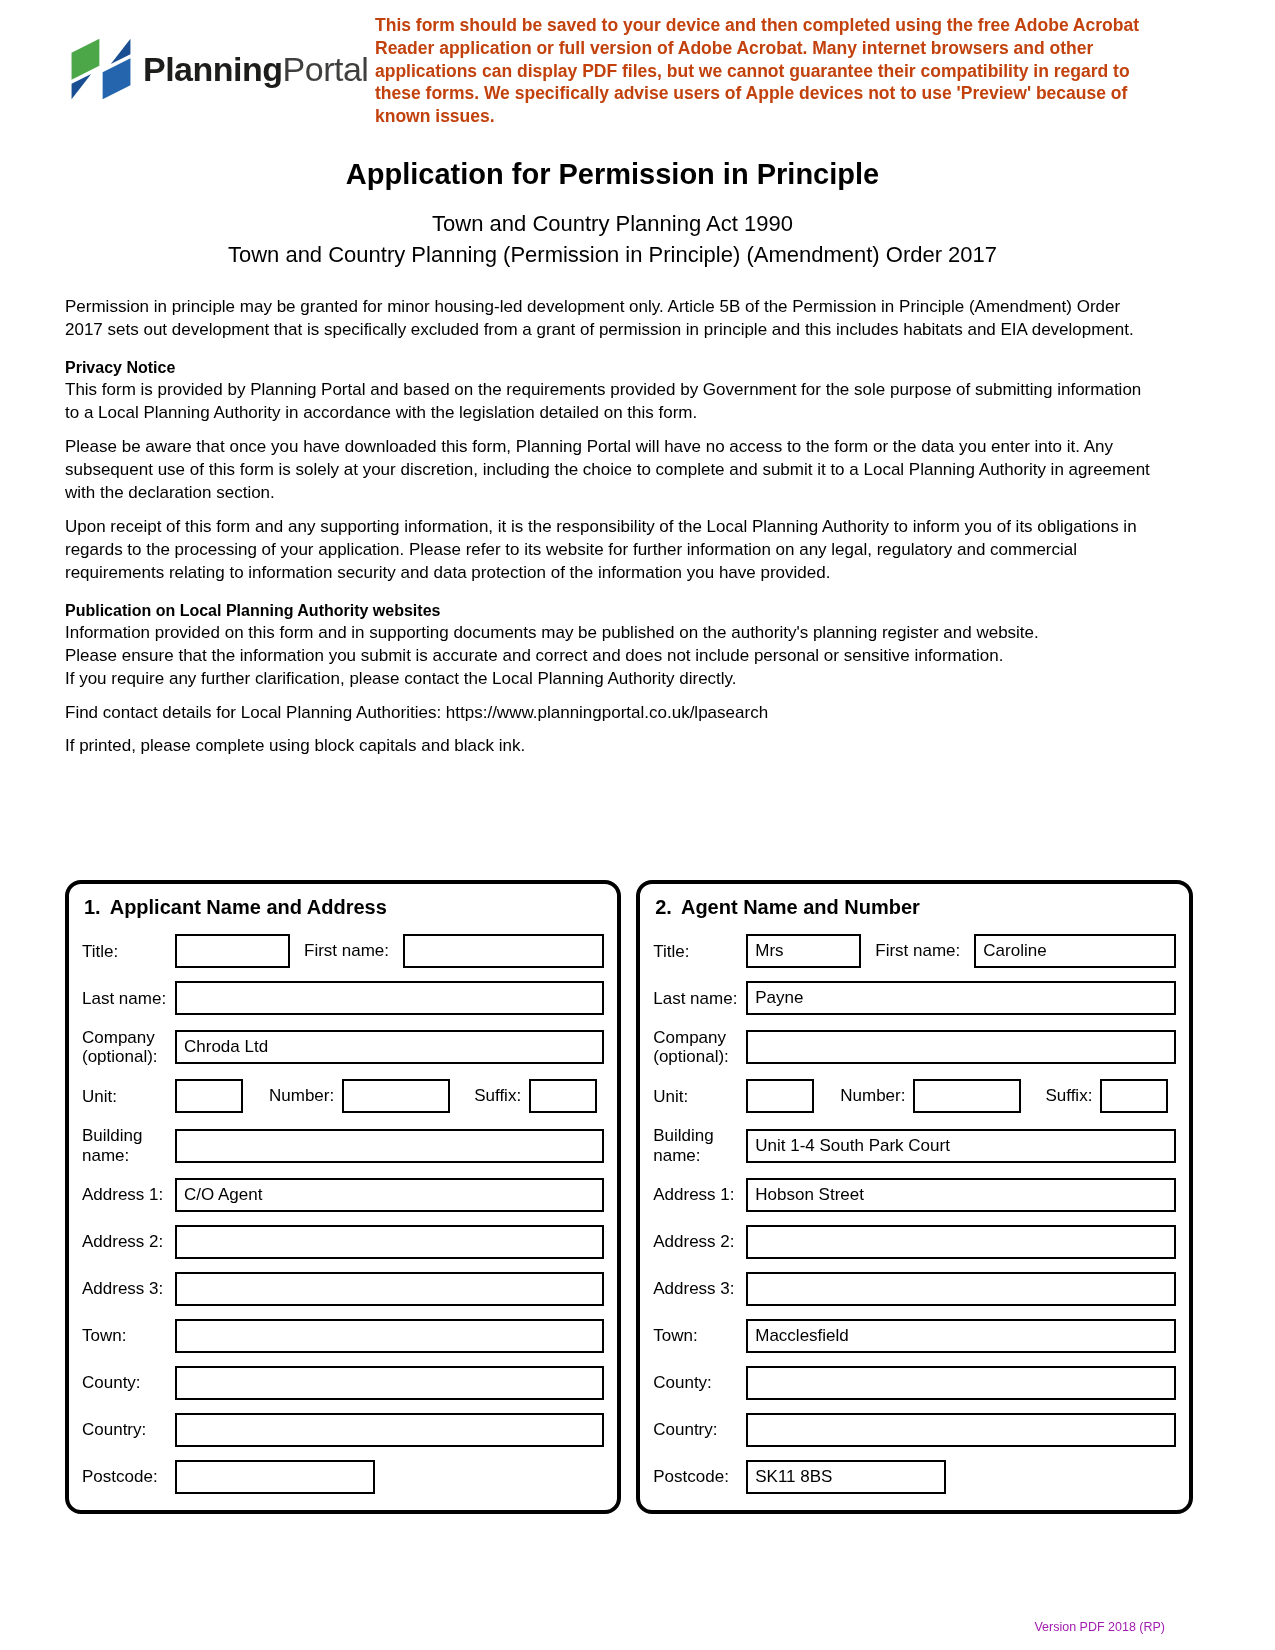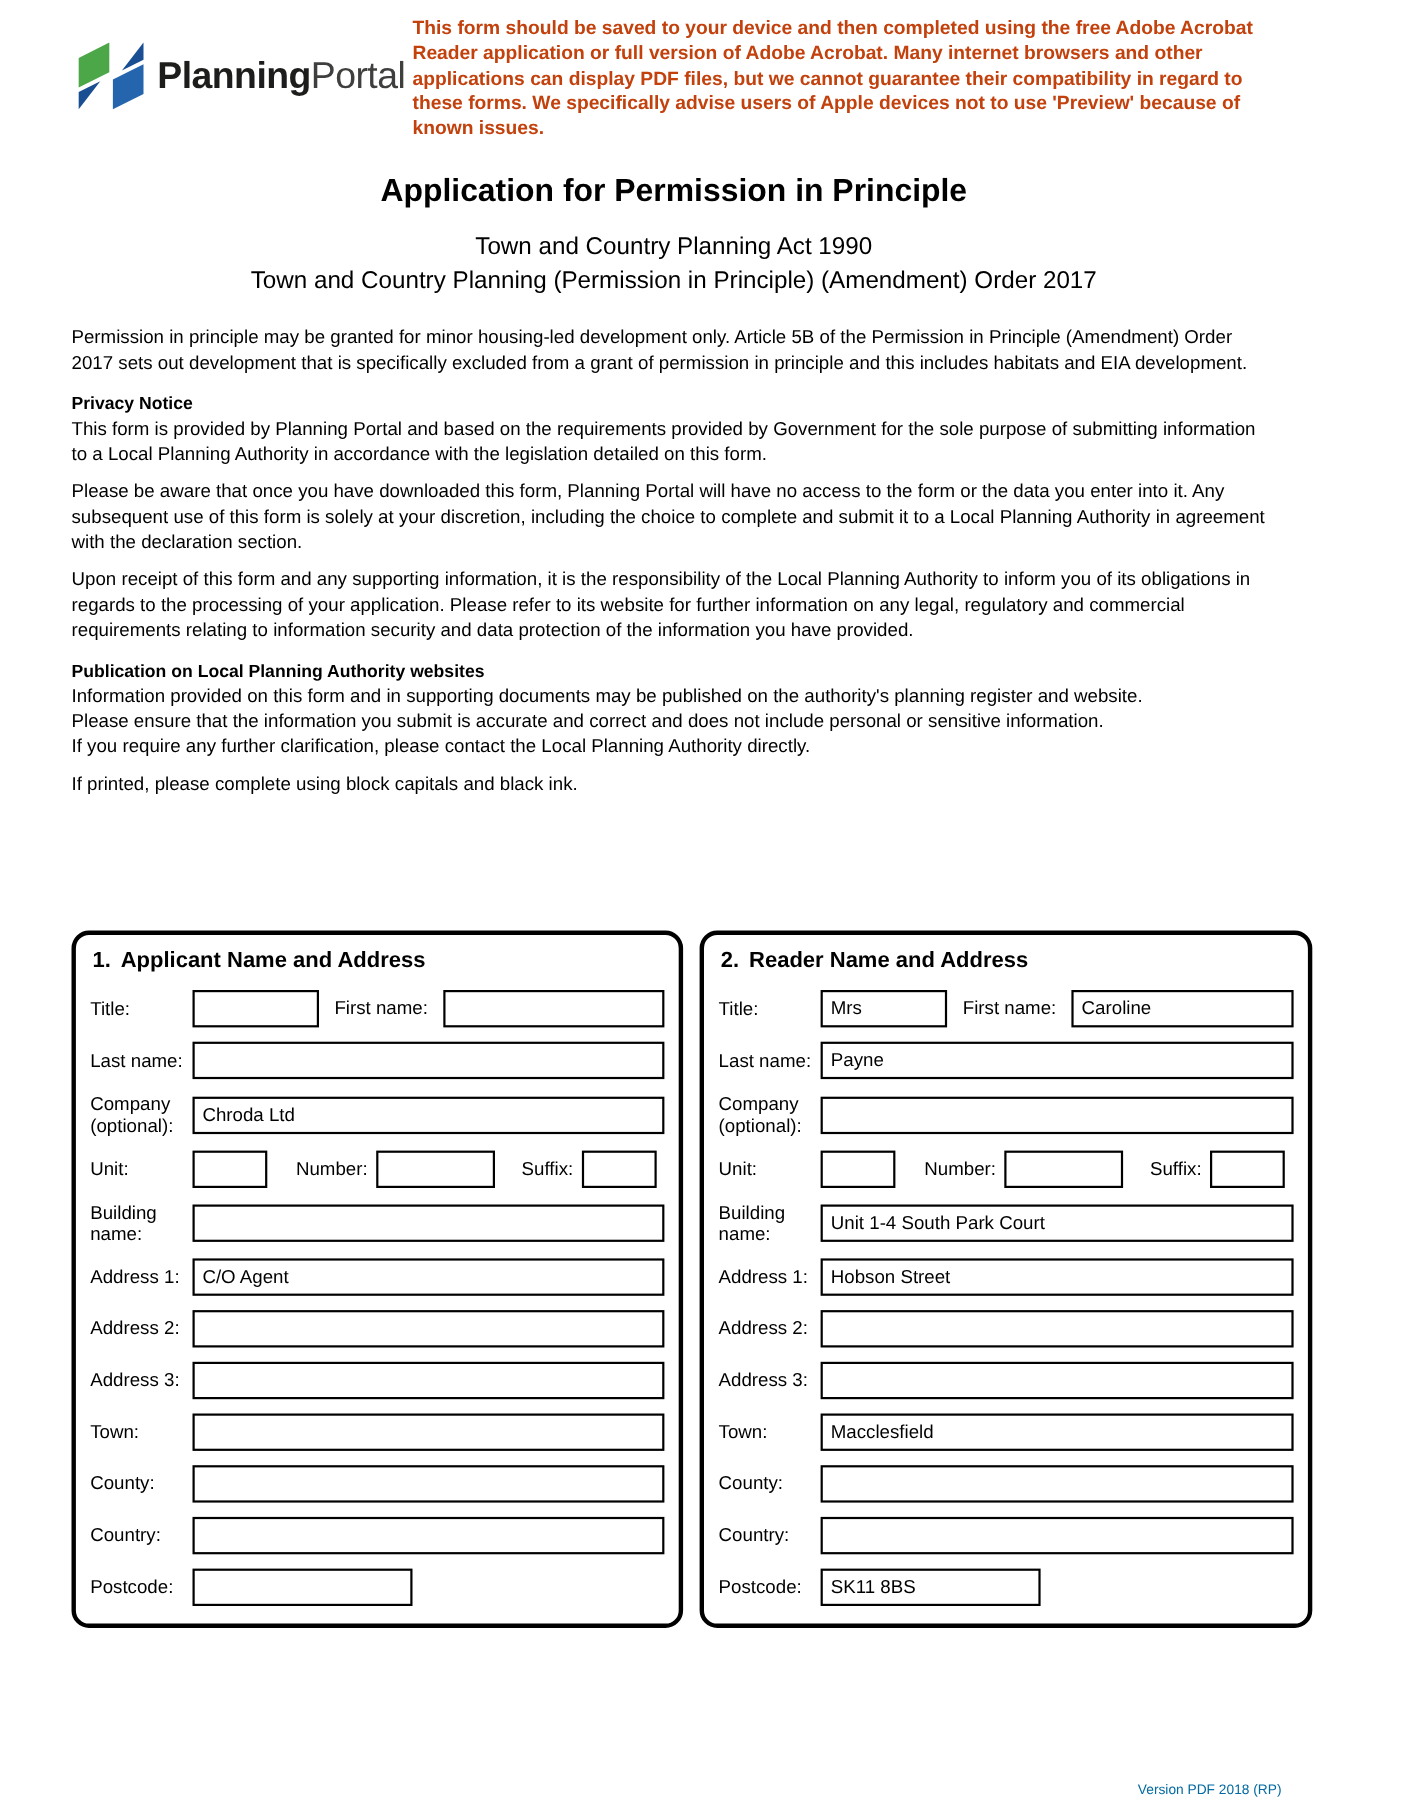--- a/index.html
+++ b/index.html
@@ -73,21 +73,21 @@
   .lbl-number { flex: none; font-size: 17px; margin-left: 26px; }
   .lbl-suffix { flex: none; font-size: 17px; margin-left: 24px; }
   .inp-postcode { flex: none; width: 200px; }
 
   
   .footer {
     position: absolute;
     right: 110px;
     bottom: 16px;
     font-size: 12.5px;
-    color: #0369a1;
+    color: #a21caf;
   }
 </style>
 </head>
 <body>
 
 <div class="page">
 
   <header class="top">
     <div class="logo">
       <svg viewBox="0 0 88 80" aria-hidden="true">
@@ -111,20 +111,24 @@
   <p class="body-p" style="margin-top:2px;">This form is provided by Planning Portal and based on the requirements provided by Government for the sole purpose of submitting information to a Local Planning Authority in accordance with the legislation detailed on this form.</p>
   <p class="body-p">Please be aware that once you have downloaded this form, Planning Portal will have no access to the form or the data you enter into it. Any subsequent use of this form is solely at your discretion, including the choice to complete and submit it to a Local Planning Authority in agreement with the declaration section.</p>
   <p class="body-p">Upon receipt of this form and any supporting information, it is the responsibility of the Local Planning Authority to inform you of its obligations in regards to the processing of your application. Please refer to its website for further information on any legal, regulatory and commercial requirements relating to information security and data protection of the information you have provided.</p>
 
   <h2>Publication on Local Planning Authority websites</h2>
   <p class="body-p" style="margin-top:2px;">
     <span>Information provided on this form and in supporting documents may be published on the authority's planning register and website.</span><br>
     <span>Please ensure that the information you submit is accurate and correct and does not include personal or sensitive information.</span><br>
     <span>If you require any further clarification, please contact the Local Planning Authority directly.</span>
   </p>
+  <p class="body-p">
+    <span>Find contact details for Local Planning Authorities:</span>
+    <span class="url">https://www.planningportal.co.uk/lpasearch</span>
+  </p>
   <p class="body-p">If printed, please complete using block capitals and black ink.</p>
 
   <div class="boxes">
 
     <section class="fbox">
       <div class="fbox-head">
         <span class="fbox-num">1.</span><span>Applicant Name and Address</span>
       </div>
 
       <div class="frow">
@@ -189,21 +193,21 @@
       </div>
 
       <div class="frow">
         <span class="flabel">Postcode:</span>
         <input class="finput inp-postcode" readonly="" value="" style="">
       </div>
     </section>
 
     <section class="fbox">
       <div class="fbox-head">
-        <span class="fbox-num">2.</span><span>Reader Name and Address</span>
+        <span class="fbox-num">2.</span><span>Agent Name and Number</span>
       </div>
 
       <div class="frow">
         <span class="flabel">Title:</span>
         <input class="finput inp-title" readonly="" value="Mrs" style="">
         <span class="flabel-mid">First name:</span>
         <input class="finput" readonly="" value="Caroline" style="">
       </div>
 
       <div class="frow">

